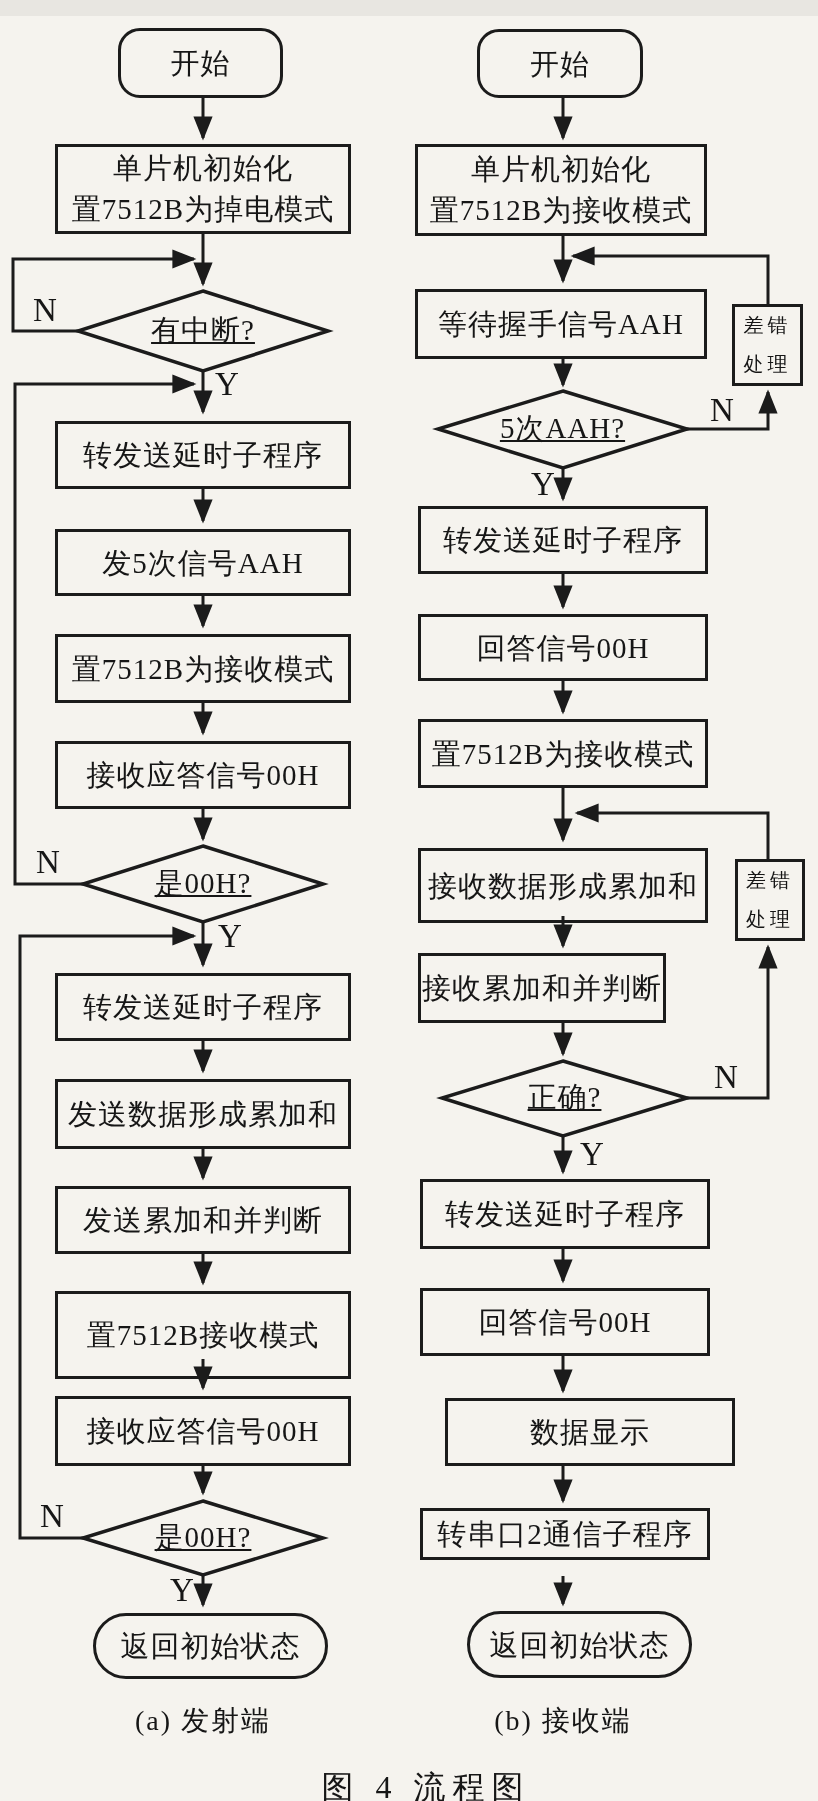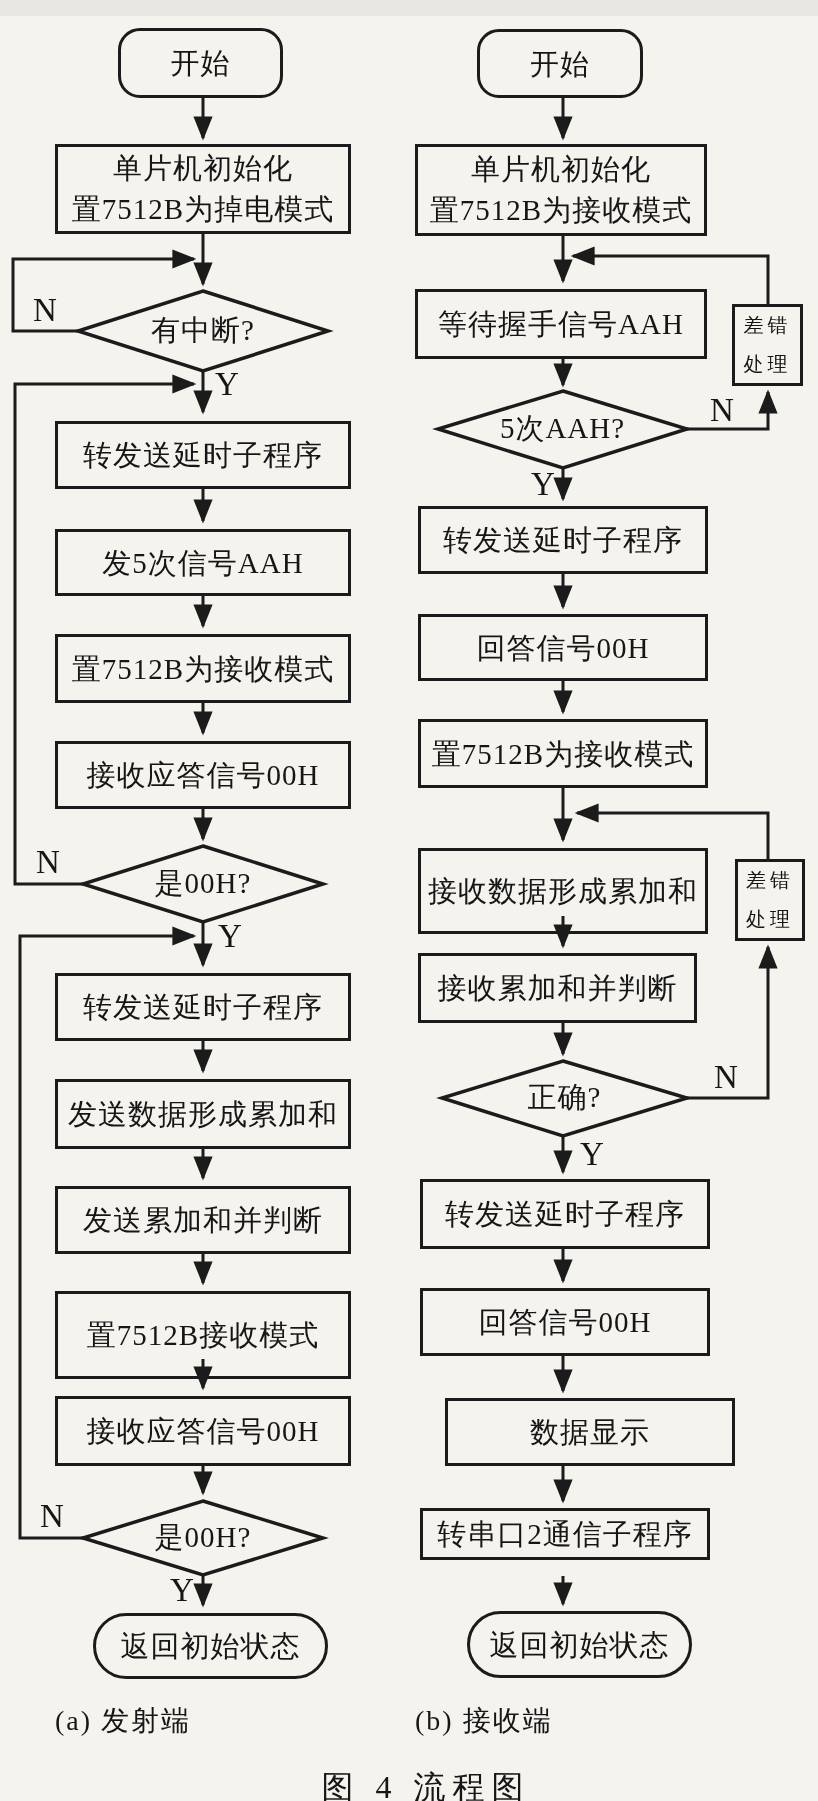--- a/index.html
+++ b/index.html
@@ -17,24 +17,24 @@
   }
   .box{
     border:3px solid #1b1b1b;background:transparent;
     font-size:29px;line-height:40px;letter-spacing:1px;white-space:nowrap;
   }
   .rounded{border-radius:22px;}
   .pill{border-radius:36px;}
   .errbox{font-size:20px;line-height:39px;letter-spacing:4px;}
   .dtext{
     position:absolute;display:flex;align-items:center;justify-content:center;
-    font-size:29px;letter-spacing:1px;white-space:nowrap;text-align:left;
+    font-size:29px;letter-spacing:1px;white-space:nowrap;text-align:left;text-decoration:underline;
   }
   .lbl{position:absolute;font-size:33px;font-weight:normal;}
-  .cap{position:absolute;font-size:28px;letter-spacing:2px;}
+  .cap{position:absolute;font-size:28px;text-align:center;letter-spacing:2px;}
   .figtitle{
     position:absolute;font-size:32px;font-weight:normal;text-align:center;
     letter-spacing:7px;
   }
 </style>
 </head>
 <body>
 
 <div class="canvas">
 
@@ -153,28 +153,28 @@
     <div>差错</div>
     <div>处理</div>
   </div>
 
   <div class="node box" style="left:418px;top:490px;width:290px;height:68px">转发送延时子程序</div>
 
   <div class="node box" style="left:418px;top:598px;width:290px;height:67px">回答信号00H</div>
 
   <div class="node box" style="left:418px;top:703px;width:290px;height:69px">置7512B为接收模式</div>
 
-  <div class="node box" style="left:418px;top:832px;width:290px;height:86px">接收数据形成累加和</div>
+  <div class="node box" style="left:418px;top:832px;width:290px;height:75px">接收数据形成累加和</div>
 
   <div class="node box errbox" style="left:735px;top:843px;width:70px;height:82px">
     <div>差错</div>
     <div>处理</div>
   </div>
 
-  <div class="node box" style="left:418px;top:937px;width:279px;height:70px">接收累加和并判断</div>
+  <div class="node box" style="left:418px;top:937px;width:248px;height:70px">接收累加和并判断</div>
 
   <div class="dtext" style="left:442px;top:1047px;width:245px;height:70px">正确?</div>
   <span class="lbl" style="left:714px;top:1043px">N</span>
   <span class="lbl" style="left:580px;top:1120px">Y</span>
 
   <div class="node box" style="left:420px;top:1163px;width:290px;height:70px">转发送延时子程序</div>
 
   <div class="node box" style="left:420px;top:1272px;width:290px;height:68px">回答信号00H</div>
 
   <div class="node box" style="left:445px;top:1382px;width:290px;height:68px">数据显示</div>

